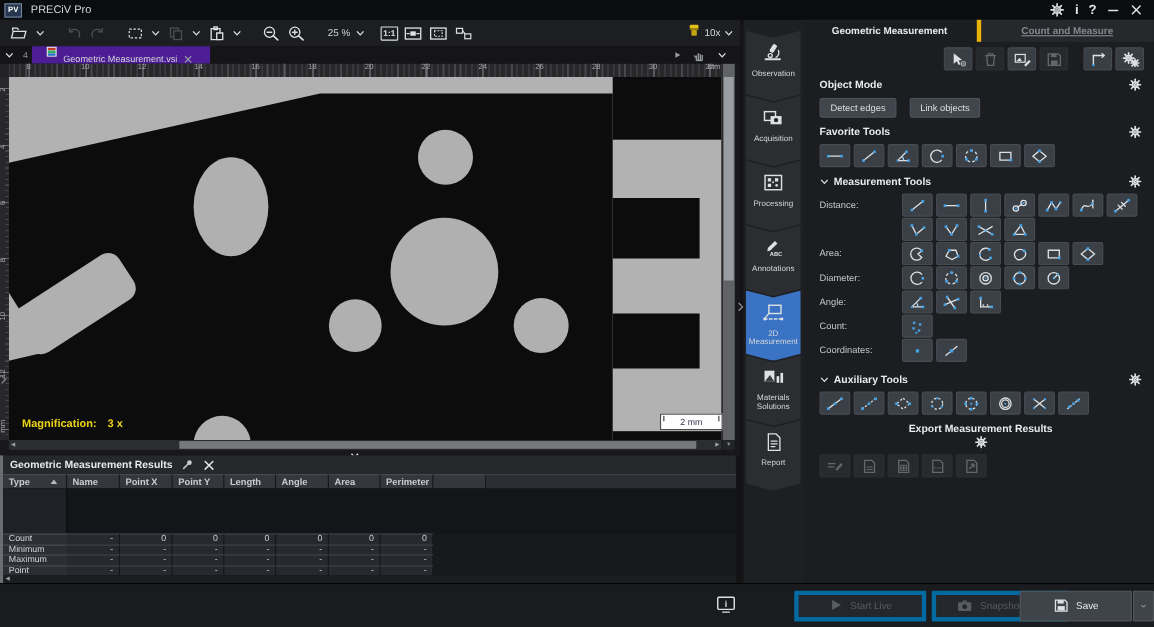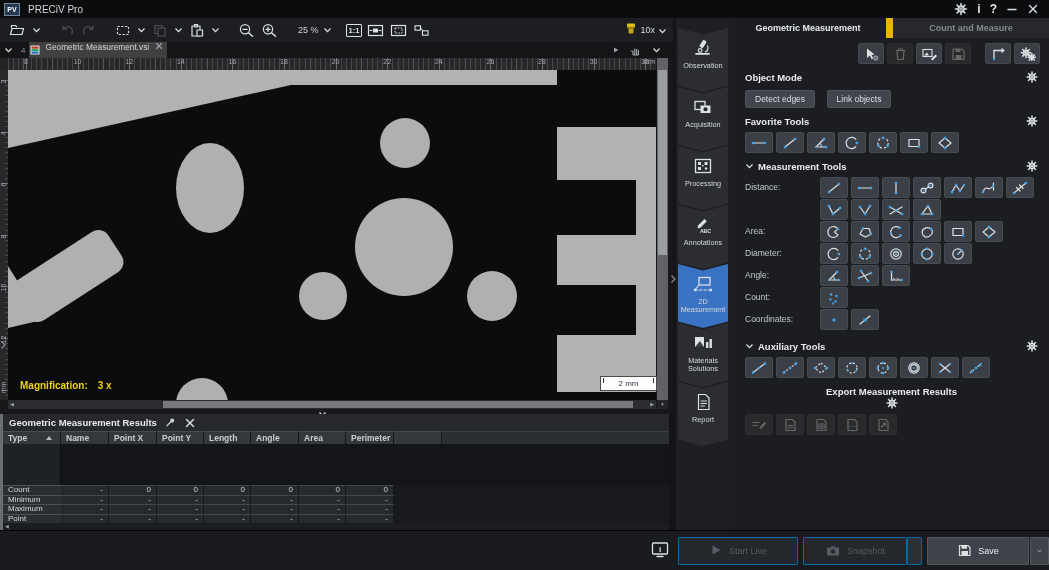--- a/index.html
+++ b/index.html
@@ -20,21 +20,21 @@
   .tbi.gsep{margin-left:12px;}
   .dis{opacity:.38;filter:grayscale(.8);}
   .zoomlvl{font-size:9px;color:#cfd2d5;margin:0 2px 0 16px;}
   .oneone{border:1px solid #dde1e4;color:#dde1e4;font-size:7.5px;font-weight:bold;padding:1px 2px;margin:0 3px 0 10px;border-radius:1px;background:none;}
   .objgrp{margin-left:auto;display:flex;align-items:center;gap:3px;padding-right:6px;}
   .objlbl{font-size:9px;color:#d6d9db;}
   
   .tabbar{position:absolute;left:0;top:24px;width:673px;height:16px;background:#151517;display:flex;align-items:center;}
   .tcaret{margin-left:2px;}
   .tcount{font-size:8px;color:#8a8f94;margin:0 4px;}
-  .doctab{height:16px;display:flex;align-items:flex-start;background:#404040;padding:0 0;gap:4px;}
+  .doctab{height:16px;display:flex;align-items:flex-end;background:#4c1d95;padding:0 12px;gap:4px;}
   .doctab .lbl{font-size:8.3px;color:#d3d6d9;}
   .tabright{margin-left:auto;display:flex;align-items:center;gap:4px;padding-right:8px;}
   
   .viewer{position:absolute;left:0;top:40px;width:673px;height:356px;background:#18181a;}
   .corner{position:absolute;left:0;top:0;width:8px;height:12px;background:#232326;}
   .hruler{position:absolute;left:8px;top:0;width:648px;height:12px;background:#28282b;
     background-image:repeating-linear-gradient(90deg,#6a6c70 0 1px,transparent 1px 51.6px),
                      repeating-linear-gradient(90deg,#55575b 0 1px,transparent 1px 25.8px),
                      repeating-linear-gradient(90deg,#45474b 0 1px,transparent 1px 5.16px);
     background-size:100% 9px,100% 6px,100% 3px;
@@ -89,21 +89,21 @@
            display:flex;flex-direction:column;align-items:center;padding-top:11px;cursor:default;}
   .navitem.first{margin-top:10px;}
   .navitem + .navitem{margin-top:-5px;}
   .navitem.active{background:#3a72c4;}
   .navlabel{margin-top:1px;font-size:7.3px;line-height:7.8px;color:#d5d8da;text-align:center;width:48px;}
   .navexp{position:absolute;left:-3px;top:254px;background:none;border:none;padding:0;}
   .sidepanel{position:absolute;left:57px;top:0;width:319px;height:512px;background:#1b1d20;}
   .ptabs{display:flex;height:20px;}
   .ptab{flex:1;display:flex;align-items:center;justify-content:center;font-size:9px;font-weight:bold;cursor:default;}
   .ptab.active{background:#1b1d20;color:#e8eaec;}
-  .ptab.inactive{background:#26282b;color:#84898f;border-left:7px solid #eab308;}
+  .ptab.inactive{background:#26282b;color:#84898f;border-left:4px solid #eab308;text-decoration:underline;}
   .ptoolbar{display:flex;margin:5px 0 3px;padding-left:128px;}
   .ptb{width:26px;height:21px;background:#393e44;border:1px solid #454a51;border-radius:2px;margin-right:3px;
        display:inline-flex;align-items:center;justify-content:center;padding:0;}
   .ptb.gap{margin-left:11px;}
   .pcontent{padding:0 11px 0 15px;}
   .sectitle{display:flex;align-items:center;font-size:9.5px;font-weight:bold;color:#e9ebed;margin:7px 0 5px;}
   .sectitle .cv{margin-right:4px;display:flex;}
   .sectitle .sp{flex:1;}
   .gearbtn{background:none;border:none;padding:0;display:flex;}
   .obtn{background:#41464d;border:1px solid #4d535a;color:#dcdfe2;font-size:8.5px;padding:3px 9px;border-radius:2px;margin-right:7px;}
@@ -111,21 +111,21 @@
         display:inline-flex;align-items:center;justify-content:center;padding:0;vertical-align:top;}
   .toolrow{margin-bottom:4px;}
   .mrow{display:flex;align-items:flex-start;margin-bottom:1px;}
   .mlabel{width:75px;font-size:8.5px;color:#c3c7cb;padding-top:5px;}
   .mbtns{flex:1;}
   
   .footer{position:absolute;left:0;top:530px;width:1049px;height:40px;background:#191b1e;border-top:1px solid #050506;}
   .fico{position:absolute;left:648px;top:7px;width:24px;height:26px;background:none;border:none;padding:0;}
   .fbtn{position:absolute;top:6px;height:28px;display:flex;align-items:center;justify-content:center;gap:6px;
         font-size:9px;border-radius:1px;}
-  .fdis{background:#24272b;border:1px solid #0369a1;color:#575c63;}
+  .fdis{background:#24272b;border:4px solid #0369a1;color:#575c63;margin-left:44px;}
   .fen{background:#3f444b;border:1px solid #53585f;color:#e8eaed;}
   .fcaret{position:absolute;top:6px;height:28px;display:flex;align-items:center;justify-content:center;border-radius:1px;}
 </style>
 </head>
 <body>
 
 <div class="app">
 
   <div class="titlebar">
     <div class="logo">PV</div>

